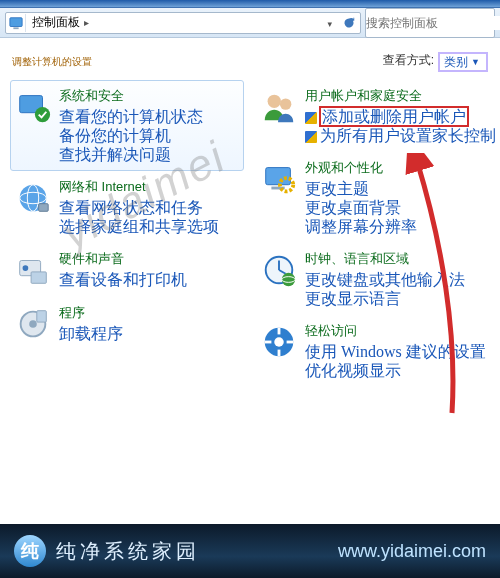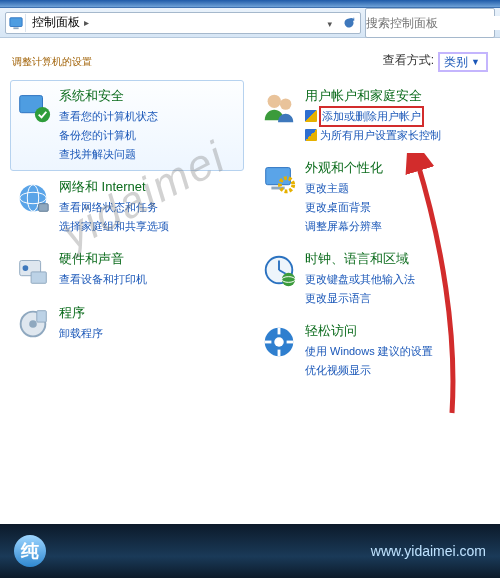--- a/index.html
+++ b/index.html
@@ -90,24 +90,25 @@
   .caticon {
     width:40px; height:40px;
     display:flex; align-items:center; justify-content:center;
     flex-shrink:0;
   }
   .catbody { padding-left:6px; min-width:0; }
   .cattitle { color:#0b6b1c; font-size:13px; margin-bottom:2px; }
   .catlinks .lnk {
     display:block;
     color:#1a57b8;
-    font-size:11px;
+    font-size:16px;
     line-height:19px;
     text-decoration:none;
     white-space:nowrap;
+    font-family:Liberation Serif, serif;
   }
   .catlinks .lnk.shield::before {
     content:""; display:inline-block; width:12px; height:12px; margin-right:3px;
     vertical-align:-2px;
     background:
       linear-gradient(135deg,#2f6fd0 50%,#e6b100 50%);
     border-radius:1px;
   }
   .hl-red { outline:2px solid #d22c2c; outline-offset:-1px; display:inline-block; padding:0 2px; }
   
@@ -139,21 +140,21 @@
     justify-content:space-between;
   }
   .footer .flogo { display:flex; align-items:center; gap:10px; }
   .footer .flogo .fcirc {
     width:32px; height:32px; border-radius:50%;
     background:linear-gradient(#9fd6ff,#2f88d0);
     display:flex; align-items:center; justify-content:center;
     font-size:18px; color:#fff; font-weight:bold;
   }
   .footer .ftxt { font-size:20px; letter-spacing:4px; font-weight:300; }
-  .footer .furl { font-size:14px; color:#bfe3ff; }
+  .footer .furl { font-size:18px; color:#bfe3ff; }
 </style>
 </head>
 <body>
 
 <div class="titlebar"></div>
 
 <div class="navrow">
   <div class="breadcrumb">
     <span class="bc-icon">
       <svg width="14" height="14" viewBox="0 0 16 16">
@@ -340,15 +341,16 @@
     <marker id="ah" markerWidth="10" markerHeight="10" refX="2" refY="3" orient="auto">
       <path d="M0,0 L0,6 L8,3 z" fill="#d22c2c"></path>
     </marker>
   </defs>
   <path d="M50,260 C55,180 40,90 15,8" stroke="#d22c2c" stroke-width="5" fill="none" marker-end="url(#ah)"></path>
 </svg>
 
 <div class="footer">
   <div class="flogo">
     <div class="fcirc">纯</div>
+    <div class="ftxt">纯净系统家园</div>
   </div>
   <div class="furl">www.yidaimei.com</div>
 </div>
 
 </body></html>

